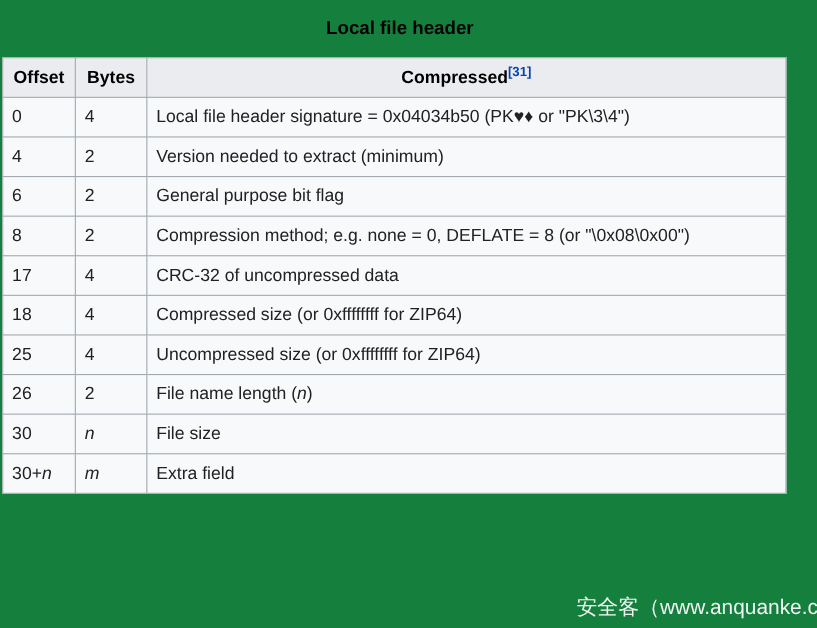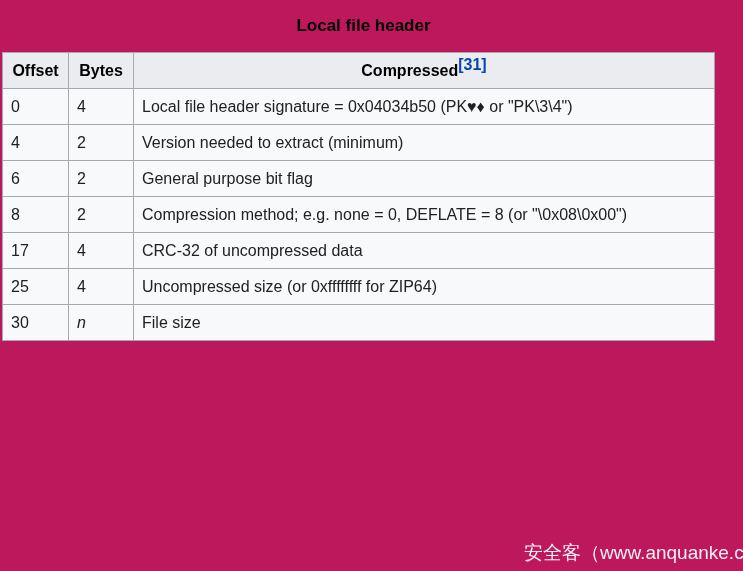--- a/index.html
+++ b/index.html
@@ -1,20 +1,20 @@
 <!DOCTYPE html>
 <html><head>
 <meta charset="utf-8">
 <style>
   html, body { margin: 0; padding: 0; }
   .page {
     position: relative;
     width: 743px;
     height: 571px;
-    background: #be185d;
+    background: #15803d;
     overflow: hidden;
     font-family: "Liberation Sans", sans-serif;
     color: #202122;
     box-sizing: border-box;
   }
   .table-title {
     margin: 12px 0 0 7px;
     width: 713px;
     text-align: center;
     font-size: 17px;
@@ -42,21 +42,21 @@
   }
   table.wikitable th {
     background: #eaecf0;
     font-weight: bold;
     text-align: center;
     color: #000000;
   }
   table.wikitable td { text-align: left; }
   sup.ref {
     color: #0645ad;
-    font-size: 16px;
+    font-size: 12px;
     line-height: 0;
     cursor: pointer;
     vertical-align: super;
   }
   td i, th i { font-style: italic; }
   .watermark {
     position: absolute;
     left: 524px;
     top: 540px;
     font-size: 19px;
@@ -106,27 +106,42 @@
           <td>8</td>
           <td>2</td>
           <td>Compression method; e.g. none = 0, DEFLATE = 8 (or "\0x08\0x00")</td>
         </tr>
         <tr>
           <td>17</td>
           <td>4</td>
           <td>CRC-32 of uncompressed data</td>
         </tr>
         <tr>
+          <td>18</td>
+          <td>4</td>
+          <td>Compressed size (or 0xffffffff for ZIP64)</td>
+        </tr>
+        <tr>
           <td>25</td>
           <td>4</td>
           <td>Uncompressed size (or 0xffffffff for ZIP64)</td>
         </tr>
         <tr>
+          <td>26</td>
+          <td>2</td>
+          <td>File name length (<i>n</i>)</td>
+        </tr>
+        <tr>
           <td>30</td>
           <td><i>n</i></td>
           <td>File size</td>
+        </tr>
+        <tr>
+          <td>30+<i>n</i></td>
+          <td><i>m</i></td>
+          <td>Extra field</td>
         </tr>
       </tbody>
   </table>
 
   <div class="watermark">安全客（www.anquanke.com</div>
 
 </div>
 
 </body></html>

